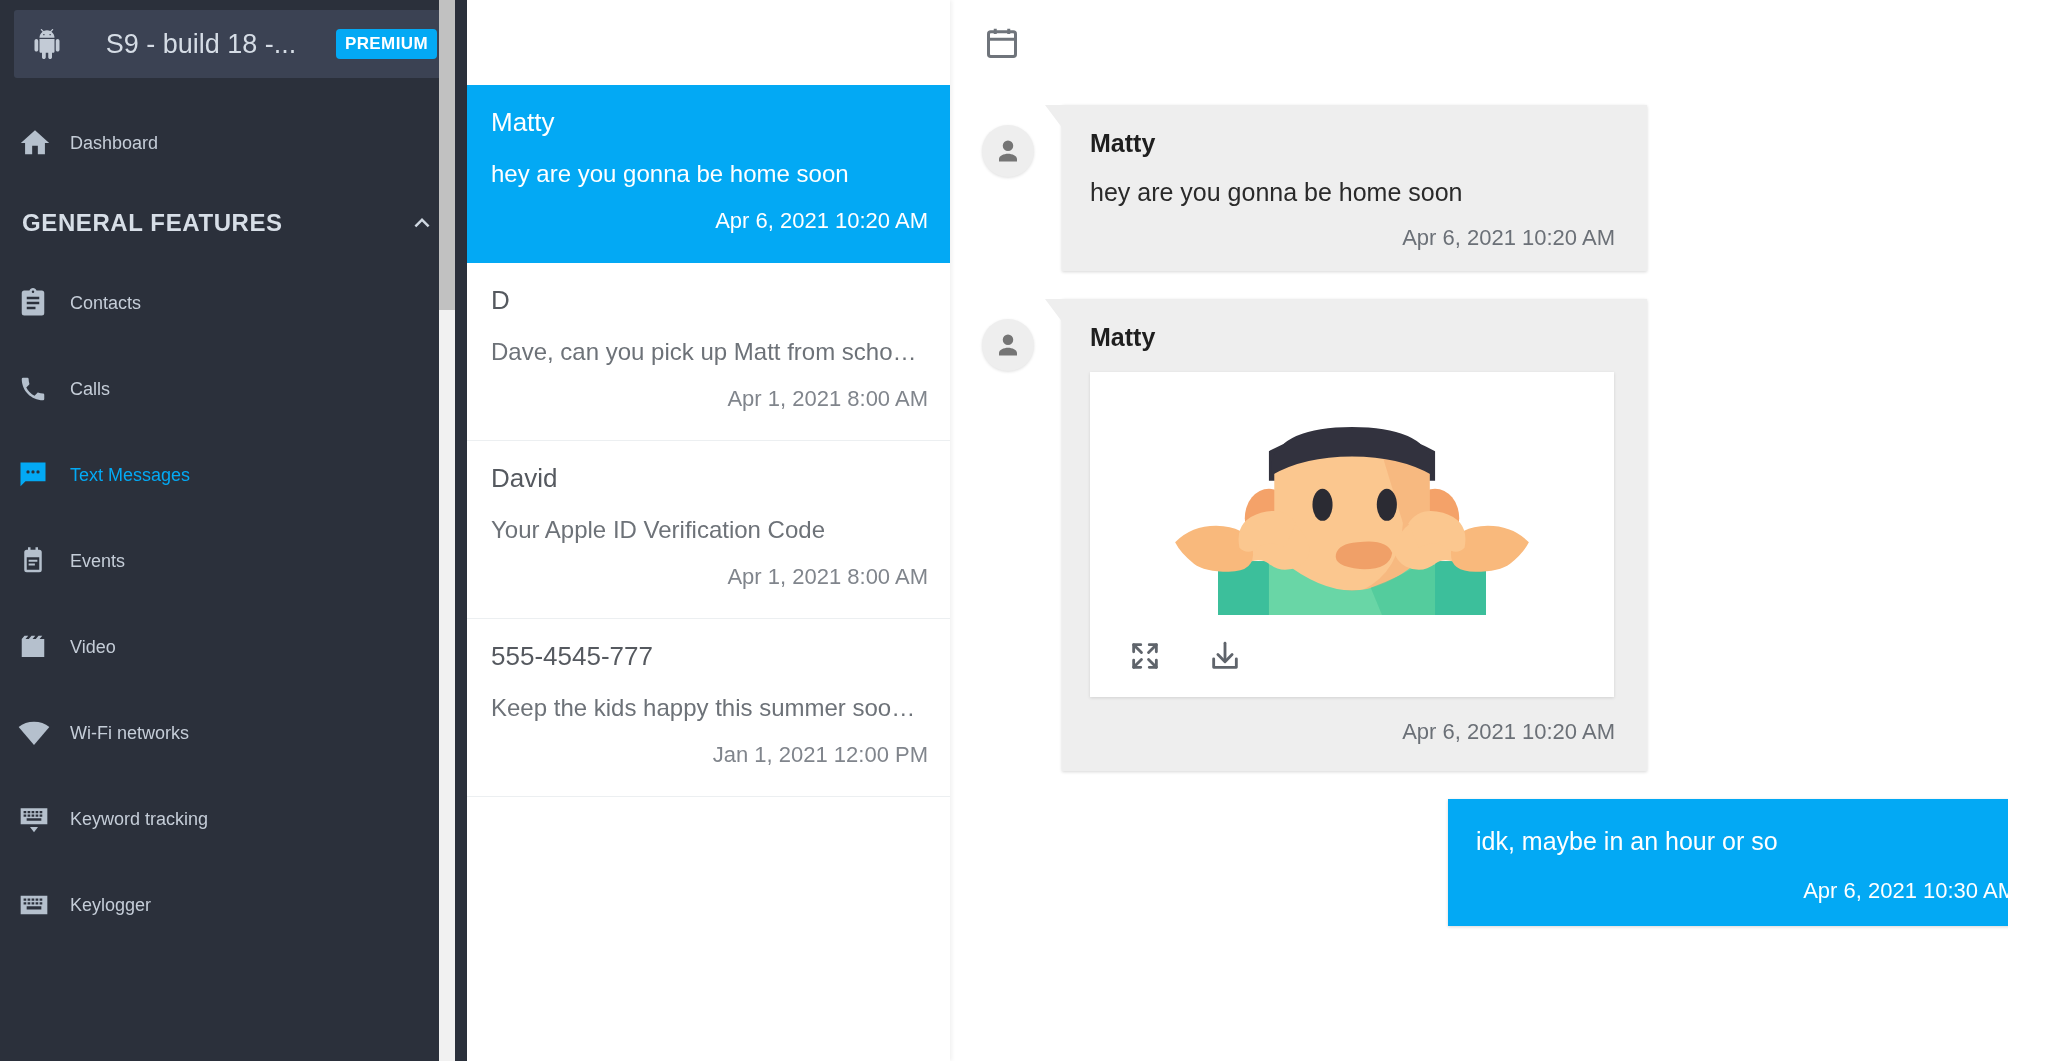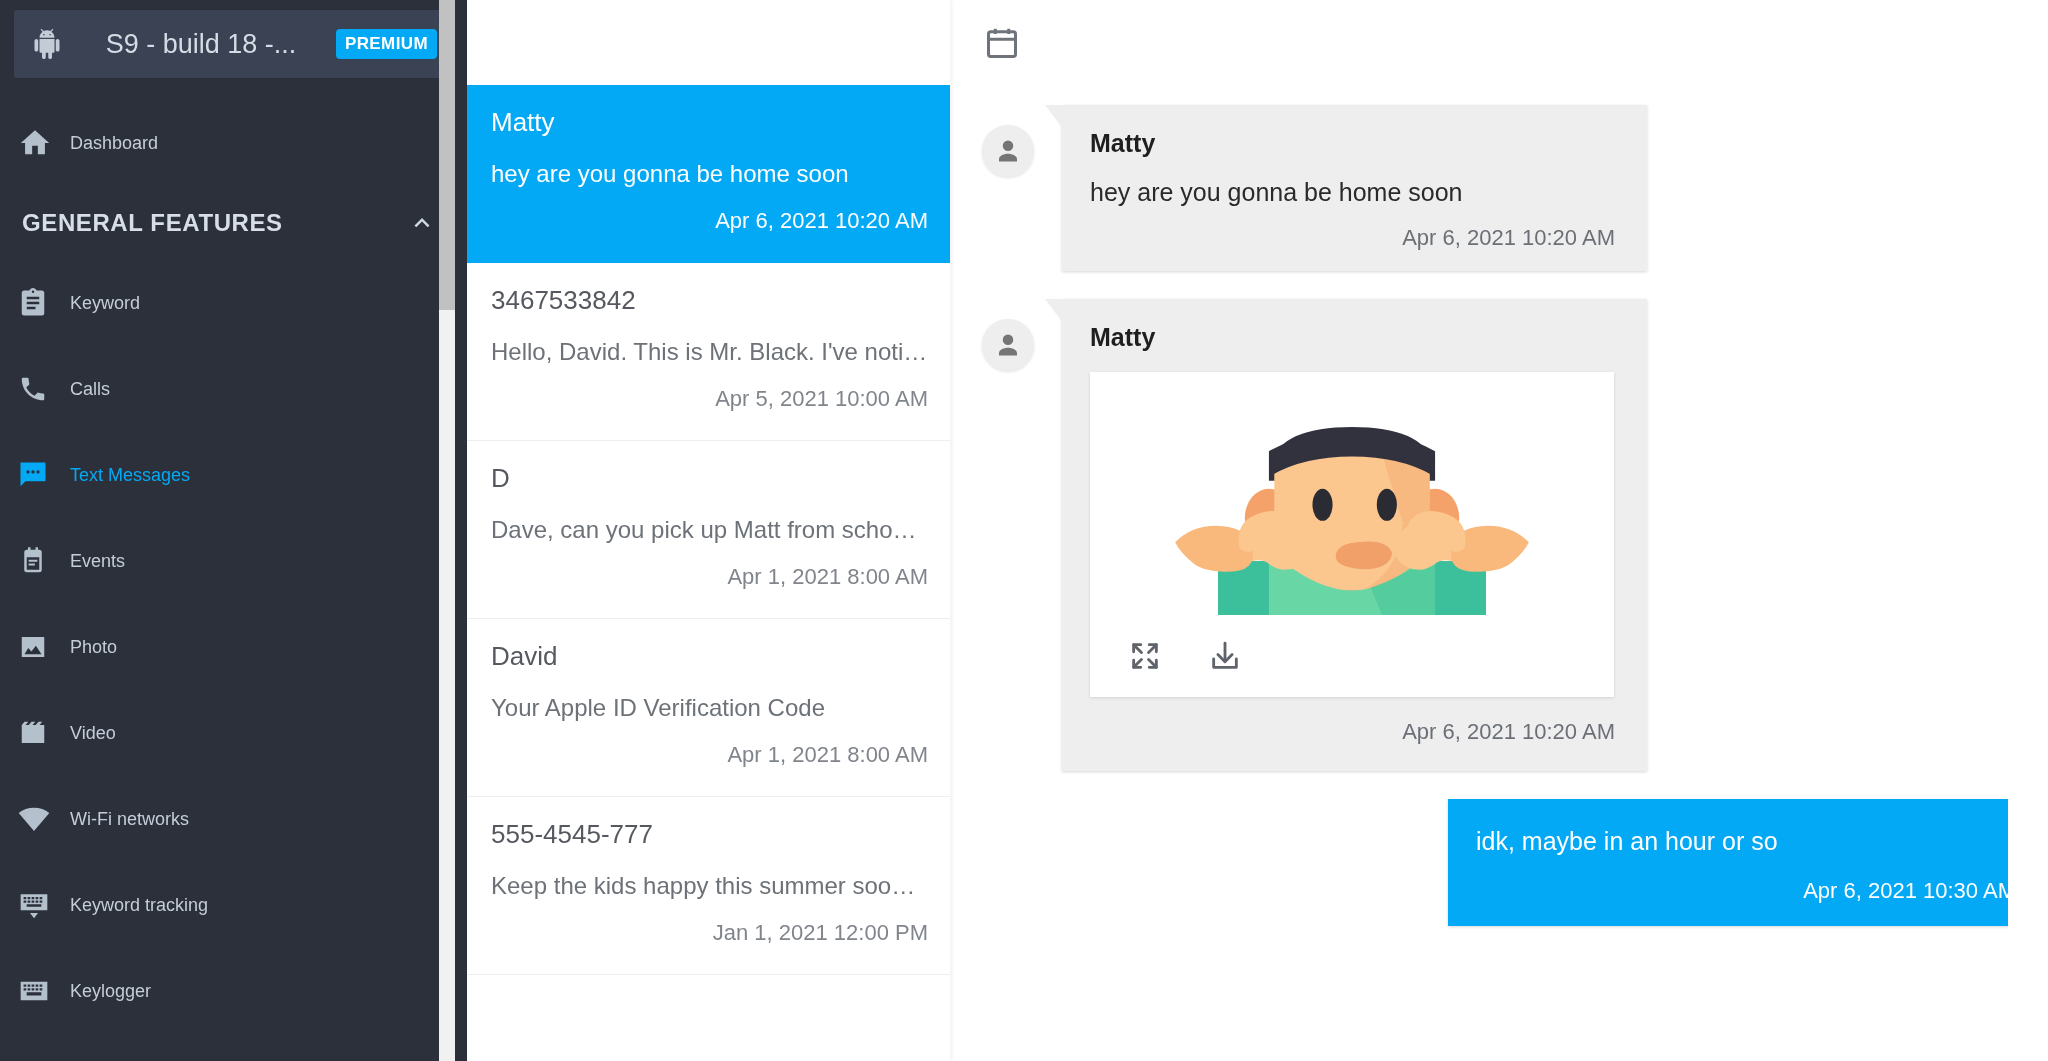--- a/index.html
+++ b/index.html
@@ -334,21 +334,21 @@
               </svg>
           </span>
         </div>
 
         <div class="nav-item">
           <span class="nav-icon">
             <svg width="30" height="30" viewBox="0 0 24 24" fill="currentColor">
                 <path d="M19 2h-4.18C14.4.84 13.3 0 12 0S9.6.84 9.18 2H5a2 2 0 0 0-2 2v16a2 2 0 0 0 2 2h14a2 2 0 0 0 2-2V4a2 2 0 0 0-2-2zm-7 0a1 1 0 1 1 0 2 1 1 0 0 1 0-2zM7 7h10v2H7V7zm0 4h10v2H7v-2zm0 4h7v2H7v-2z"></path>
               </svg>
           </span>
-          <span class="nav-label">Keyword</span>
+          <span class="nav-label">Contacts</span>
         </div>
 
         <div class="nav-item">
           <span class="nav-icon">
             <svg width="30" height="30" viewBox="0 0 24 24" fill="currentColor">
                 <path d="M6.62 10.79a15.05 15.05 0 0 0 6.59 6.59l2.2-2.2c.27-.27.67-.36 1.02-.24 1.12.37 2.33.57 3.57.57a1 1 0 0 1 1 1V20a1 1 0 0 1-1 1C10.61 21 3 13.39 3 4a1 1 0 0 1 1-1h3.5a1 1 0 0 1 1 1c0 1.25.2 2.45.57 3.57.11.35.03.74-.25 1.02l-2.2 2.2z"></path>
               </svg>
           </span>
           <span class="nav-label">Calls</span>
         </div>
@@ -367,28 +367,20 @@
 
         <div class="nav-item">
           <span class="nav-icon">
             <svg width="30" height="30" viewBox="0 0 24 24" fill="currentColor">
                 <path d="M17 3h-1V1h-2v2h-4V1H8v2H7a2 2 0 0 0-2 2v14a2 2 0 0 0 2 2h10a2 2 0 0 0 2-2V5a2 2 0 0 0-2-2zm0 16H7V9h10v10zM8.5 11h7v1.6h-7V11zm0 3h5v1.6h-5V14z"></path>
               </svg>
           </span>
           <span class="nav-label">Events</span>
         </div>
 
-        <div class="nav-item">
-          <span class="nav-icon">
-            <svg width="30" height="30" viewBox="0 0 24 24" fill="currentColor">
-                <path d="M3 4h18v16H3V4zm2.2 13.8h13.6L14.3 11l-3.6 4.6-2.5-2.9-3 5.1z"></path>
-              </svg>
-          </span>
-          <span class="nav-label">Photo</span>
-        </div>
 
         <div class="nav-item">
           <span class="nav-icon">
             <svg width="30" height="30" viewBox="0 0 24 24" fill="currentColor">
                 <path d="M3 5.5 5.2 3h3l-2.2 2.5h2.6L10.8 3h3l-2.2 2.5h2.6L16.4 3h3l-2.2 2.5H21V20H3V5.5z"></path>
               </svg>
           </span>
           <span class="nav-label">Video</span>
         </div>
 
@@ -428,25 +420,20 @@
   </aside>
 
   <section class="list-col">
 
     <div class="thread selected">
       <div class="t-name">Matty</div>
       <div class="t-preview">hey are you gonna be home soon</div>
       <div class="t-time">Apr 6, 2021 10:20 AM</div>
     </div>
 
-    <div class="thread">
-      <div class="t-name">3467533842</div>
-      <div class="t-preview">Hello, David. This is Mr. Black. I've noti…</div>
-      <div class="t-time">Apr 5, 2021 10:00 AM</div>
-    </div>
 
     <div class="thread">
       <div class="t-name">D</div>
       <div class="t-preview">Dave, can you pick up Matt from schoo…</div>
       <div class="t-time">Apr 1, 2021 8:00 AM</div>
     </div>
 
     <div class="thread">
       <div class="t-name">David</div>
       <div class="t-preview">Your Apple ID Verification Code</div>

